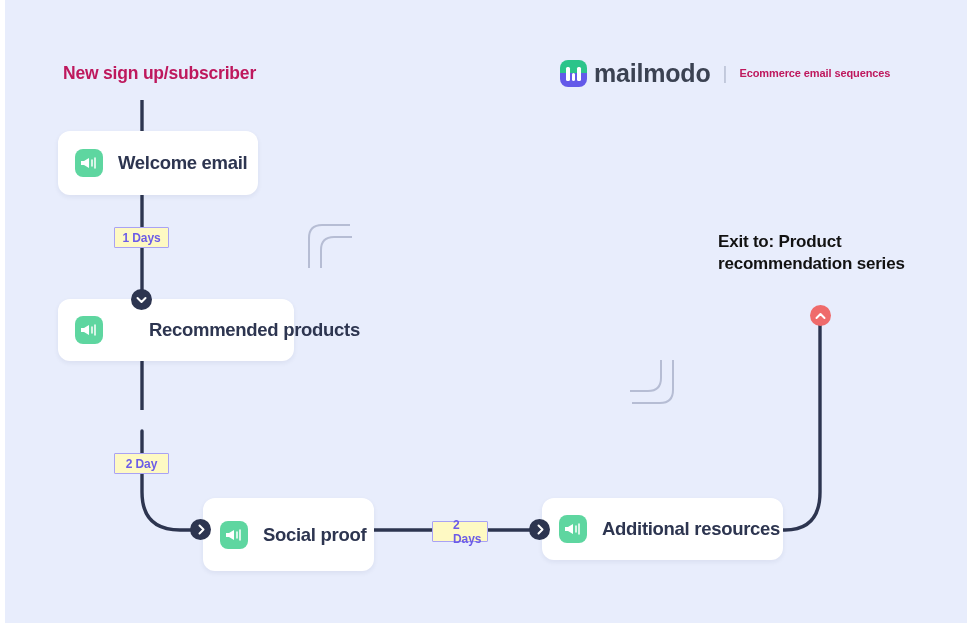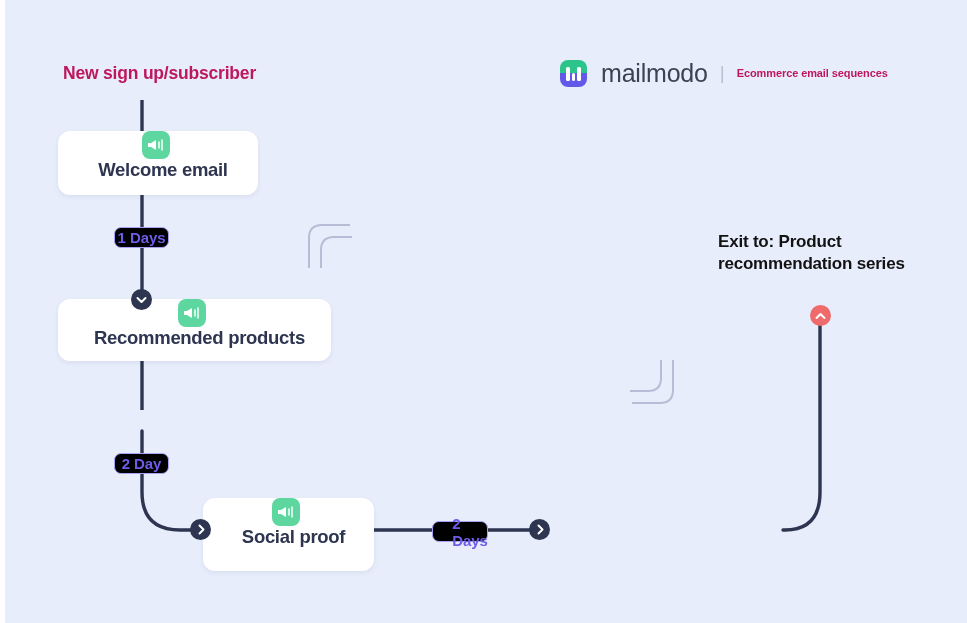--- a/index.html
+++ b/index.html
@@ -49,23 +49,23 @@
     background: #ffffff;
     border-radius: 1.5px;
     bottom: 6px;
   }
   .brand-logo .bar.b1 { left: 6px;  width: 3.5px; height: 14px; }
   .brand-logo .bar.b2 { left: 11.6px; width: 3.5px; height: 8px; }
   .brand-logo .bar.b3 { left: 17.2px; width: 3.5px; height: 14px; }
   .brand-name {
     font-size: 25px;
     color: #3b4252;
-    margin-left: 14px;
+    margin-left: 7px;
     letter-spacing: -0.2px;
-    font-weight: 400;
+    font-weight: 700;
   }
   .brand-sep {
     color: #b9c0d4;
     font-size: 19px;
     margin: 0 12px;
     font-weight: 300;
   }
   .brand-tagline {
     font-size: 11px;
     font-weight: bold;
@@ -115,52 +115,51 @@
   
   .node {
     position: absolute;
     background: #ffffff;
     border-radius: 12px;
     box-shadow: 0 2px 5px rgba(35,45,80,0.07);
     display: flex;
     align-items: center;
     padding: 0 22px 0 17px;
     box-sizing: border-box;
-    flex-direction: column;
   }
   .node-icon {
     width: 28px; height: 28px;
     border-radius: 8px;
     background: #5ed6a0;
     flex: none;
     position: relative;
   }
   .node-icon svg { position: absolute; left: 5px; top: 6px; }
   .node-label {
     margin-left: 15px;
     font-size: 18.5px;
     font-weight: bold;
     color: #2d3550;
     letter-spacing: -0.3px;
     white-space: nowrap;
   }
 
   #node-welcome   { left: 58px;  top: 131px; width: 200px; height: 64px; }
-  #node-recommend { left: 58px;  top: 299px; width: 273px; height: 62px; }
+  #node-recommend { left: 58px;  top: 299px; width: 236px; height: 62px; gap: 31px; }
   #node-social    { left: 203px; top: 498px; width: 171px; height: 73px; }
   #node-resources { left: 542px; top: 498px; width: 241px; height: 62px; }
 
   
   .delay-pill {
     position: absolute;
-    background: #000000;
+    background: #fef9c3;
     border: 1.4px solid #a9a2f4;
-    border-radius: 7px;
+    border-radius: 1px;
     color: #6c5ce7;
-    font-size: 15px;
+    font-size: 12px;
     font-weight: bold;
     display: flex;
     align-items: center;
     justify-content: center;
     letter-spacing: -0.1px;
     box-sizing: border-box;
   }
   #pill-1 { left: 114px; top: 227px; width: 55px; height: 21px; }
   #pill-2 { left: 114px; top: 410px; width: 55px; height: 21px; margin-top: 43px; }
   #pill-3 { left: 432px; top: 521px; width: 56px; height: 21px; padding-left: 20px; }
@@ -265,20 +264,30 @@
     <div class="node-icon">
       <svg width="18" height="16" viewBox="0 0 18 16">
         <path d="M1,6 L1,10 L4,10 L9,13 L9,3 L4,6 Z" fill="#ffffff"></path>
         <path d="M12,5 L12,11" stroke="#ffffff" stroke-width="1.5" stroke-linecap="round"></path>
         <path d="M15,3 L15,13" stroke="#ffffff" stroke-width="1.5" stroke-linecap="round"></path>
       </svg>
     </div>
     <span class="node-label">Social proof</span>
   </div>
 
+  <div class="node" id="node-resources">
+    <div class="node-icon">
+      <svg width="18" height="16" viewBox="0 0 18 16">
+        <path d="M1,6 L1,10 L4,10 L9,13 L9,3 L4,6 Z" fill="#ffffff"></path>
+        <path d="M12,5 L12,11" stroke="#ffffff" stroke-width="1.5" stroke-linecap="round"></path>
+        <path d="M15,3 L15,13" stroke="#ffffff" stroke-width="1.5" stroke-linecap="round"></path>
+      </svg>
+    </div>
+    <span class="node-label">Additional resources</span>
+  </div>
 
   <div class="delay-pill" id="pill-1">1 Days</div>
   <div class="delay-pill" id="pill-2">2 Day</div>
   <div class="delay-pill" id="pill-3">2 Days</div>
 
   <div class="marker dark" id="marker-down">
     <svg width="11" height="8" viewBox="0 0 11 8">
       <path d="M1.5,2 L5.5,6 L9.5,2" stroke="#ffffff" stroke-width="2" fill="none" stroke-linecap="round" stroke-linejoin="round"></path>
     </svg>
   </div>

